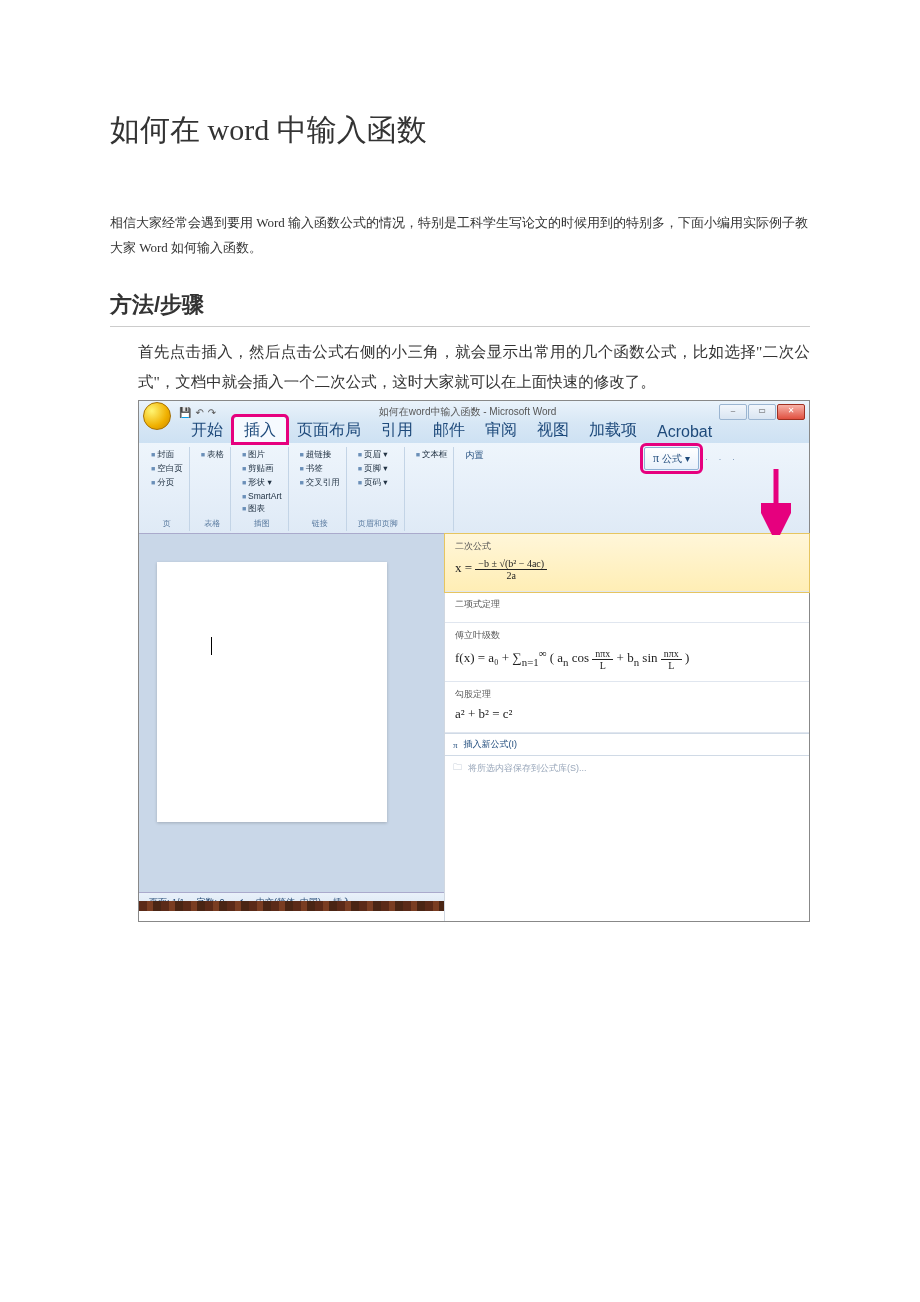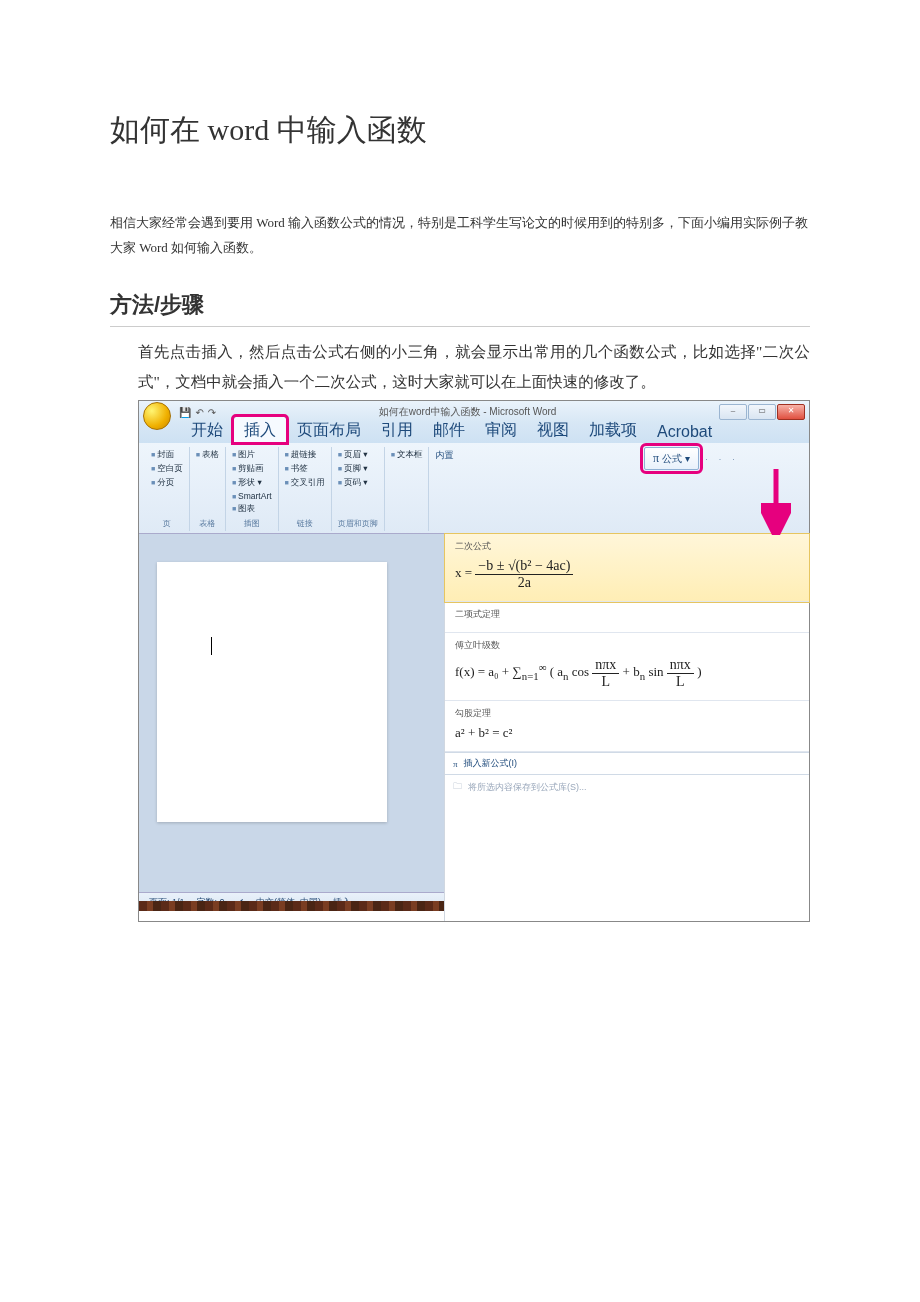--- a/index.html
+++ b/index.html
@@ -69,21 +69,21 @@
   .winbtn.close { background:linear-gradient(#f7b2a8,#e05040); color:#fff; border-color:#a03022; }
   .tabs {
     display:flex; gap:0; padding-left:42px; background:linear-gradient(#d7e7f5,#cde1f3);
     height:20px; align-items:flex-end; font-size:16px;
   }
   .tab { padding:3px 10px 2px; color:#1e4a7b; cursor:default; }
   .tab.active { background:#f6faff; border:1px solid #9bb5d1; border-bottom:none; border-radius:3px 3px 0 0; }
   .hi-insert { outline:3px solid #e6007e; outline-offset:-1px; }
   .ribbon {
     display:flex; background:linear-gradient(#eef5fc,#dfeaf6); padding:4px 6px 2px;
-    border-bottom:1px solid #aac; min-height:70px; 
+    border-bottom:1px solid #aac; min-height:70px; gap:5px;
   }
   .group { border-right:1px solid #c3d4e6; padding:2px 6px; display:flex; flex-direction:column; justify-content:space-between; }
   .group .items { display:flex; flex-direction:column; gap:2px; font-size:8.5px; color:#234; }
   .group .items span::before { content:"■ "; color:#6a8fb8; font-size:7px; }
   .group-label { text-align:center; color:#5a7ba0; font-size:8px; margin-top:3px; }
   .eq-btn {
     display:inline-flex; align-items:center; gap:3px;
     background:linear-gradient(#fff,#e8f1fb); border:1px solid #8fb0d4;
     padding:3px 8px; border-radius:2px; font-size:10px; color:#1e4a7b;
     position:relative;
@@ -111,21 +111,21 @@
   }
   .gitem.sel {
     background:linear-gradient(#fff6d9,#ffeeb5);
     outline:1px solid #e6c560;
   }
   .gitem .label { font-size:9px; color:#555; margin-bottom:3px; }
   .formula {
     font-family:"Cambria Math","Times New Roman",serif;
     font-size:13px; color:#222; padding:2px 0;
   }
-  .formula .frac { display:inline-block; text-align:center; vertical-align:middle; font-size:14px; }
+  .formula .frac { display:inline-block; text-align:center; vertical-align:middle; font-size:10px; }
   .formula .frac .n { border-bottom:1px solid #222; padding:0 3px; display:block; }
   .formula .frac .d { padding:0 3px; display:block; }
   .gfoot { padding:4px 8px; font-size:9px; color:#1e4a7b; border-top:1px solid #d0dae6; display:flex; align-items:center; gap:6px; }
   .gfoot.dim { color:#9aa8bb; }
   .arrow {
     position:absolute; left:622px; top:64px; pointer-events:none;
   }
   .watermark {
     position:absolute; right:10px; bottom:26px; color:#fff;
     font-size:12px; opacity:.35; font-family:"Microsoft YaHei";

